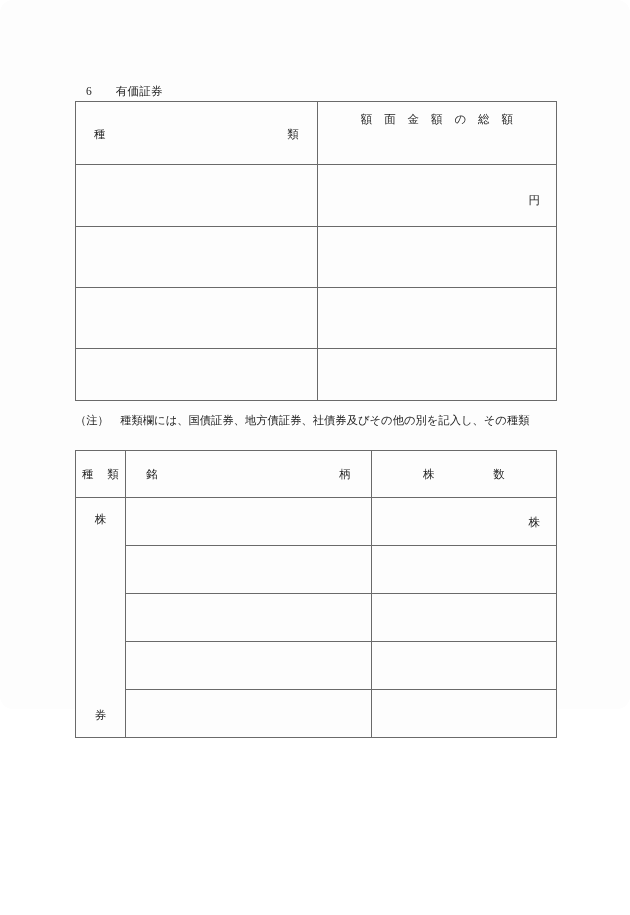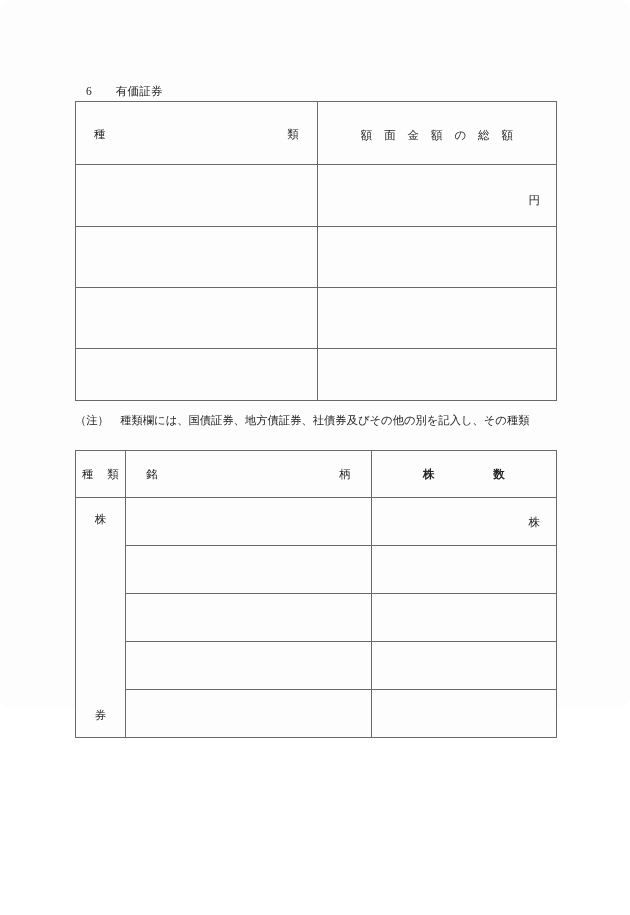--- a/index.html
+++ b/index.html
@@ -105,21 +105,21 @@
   #table-securities .data-row td { height: 60px; }
   #table-securities .row-1 td { height: 61px; }
   #table-securities .row-4 td { height: 51px; }
 
   .t1-kind-label {
     left: 18px;
     right: 18px;
     top: 25px;
   }
   .t1-amount-label {
-    top: 26px;
+    top: 10px;
     font-family: Liberation Mono, monospace;
   }
   .t1-yen {
     top: 28px;
   }
 
   
   .note {
     position: absolute;
     left: 75px;
@@ -153,21 +153,20 @@
     right: 6px;
     top: 16px;
   }
   .t2-brand-hdr {
     left: 20px;
     right: 20px;
     top: 16px;
   }
   .t2-count-hdr {
     top: 16px;
-    font-weight: bold;
   }
   .t2-kabu {
     top: 17px;
   }
 
   
   .vmerge {
     position: relative;
     height: 100%;
     width: 100%;

